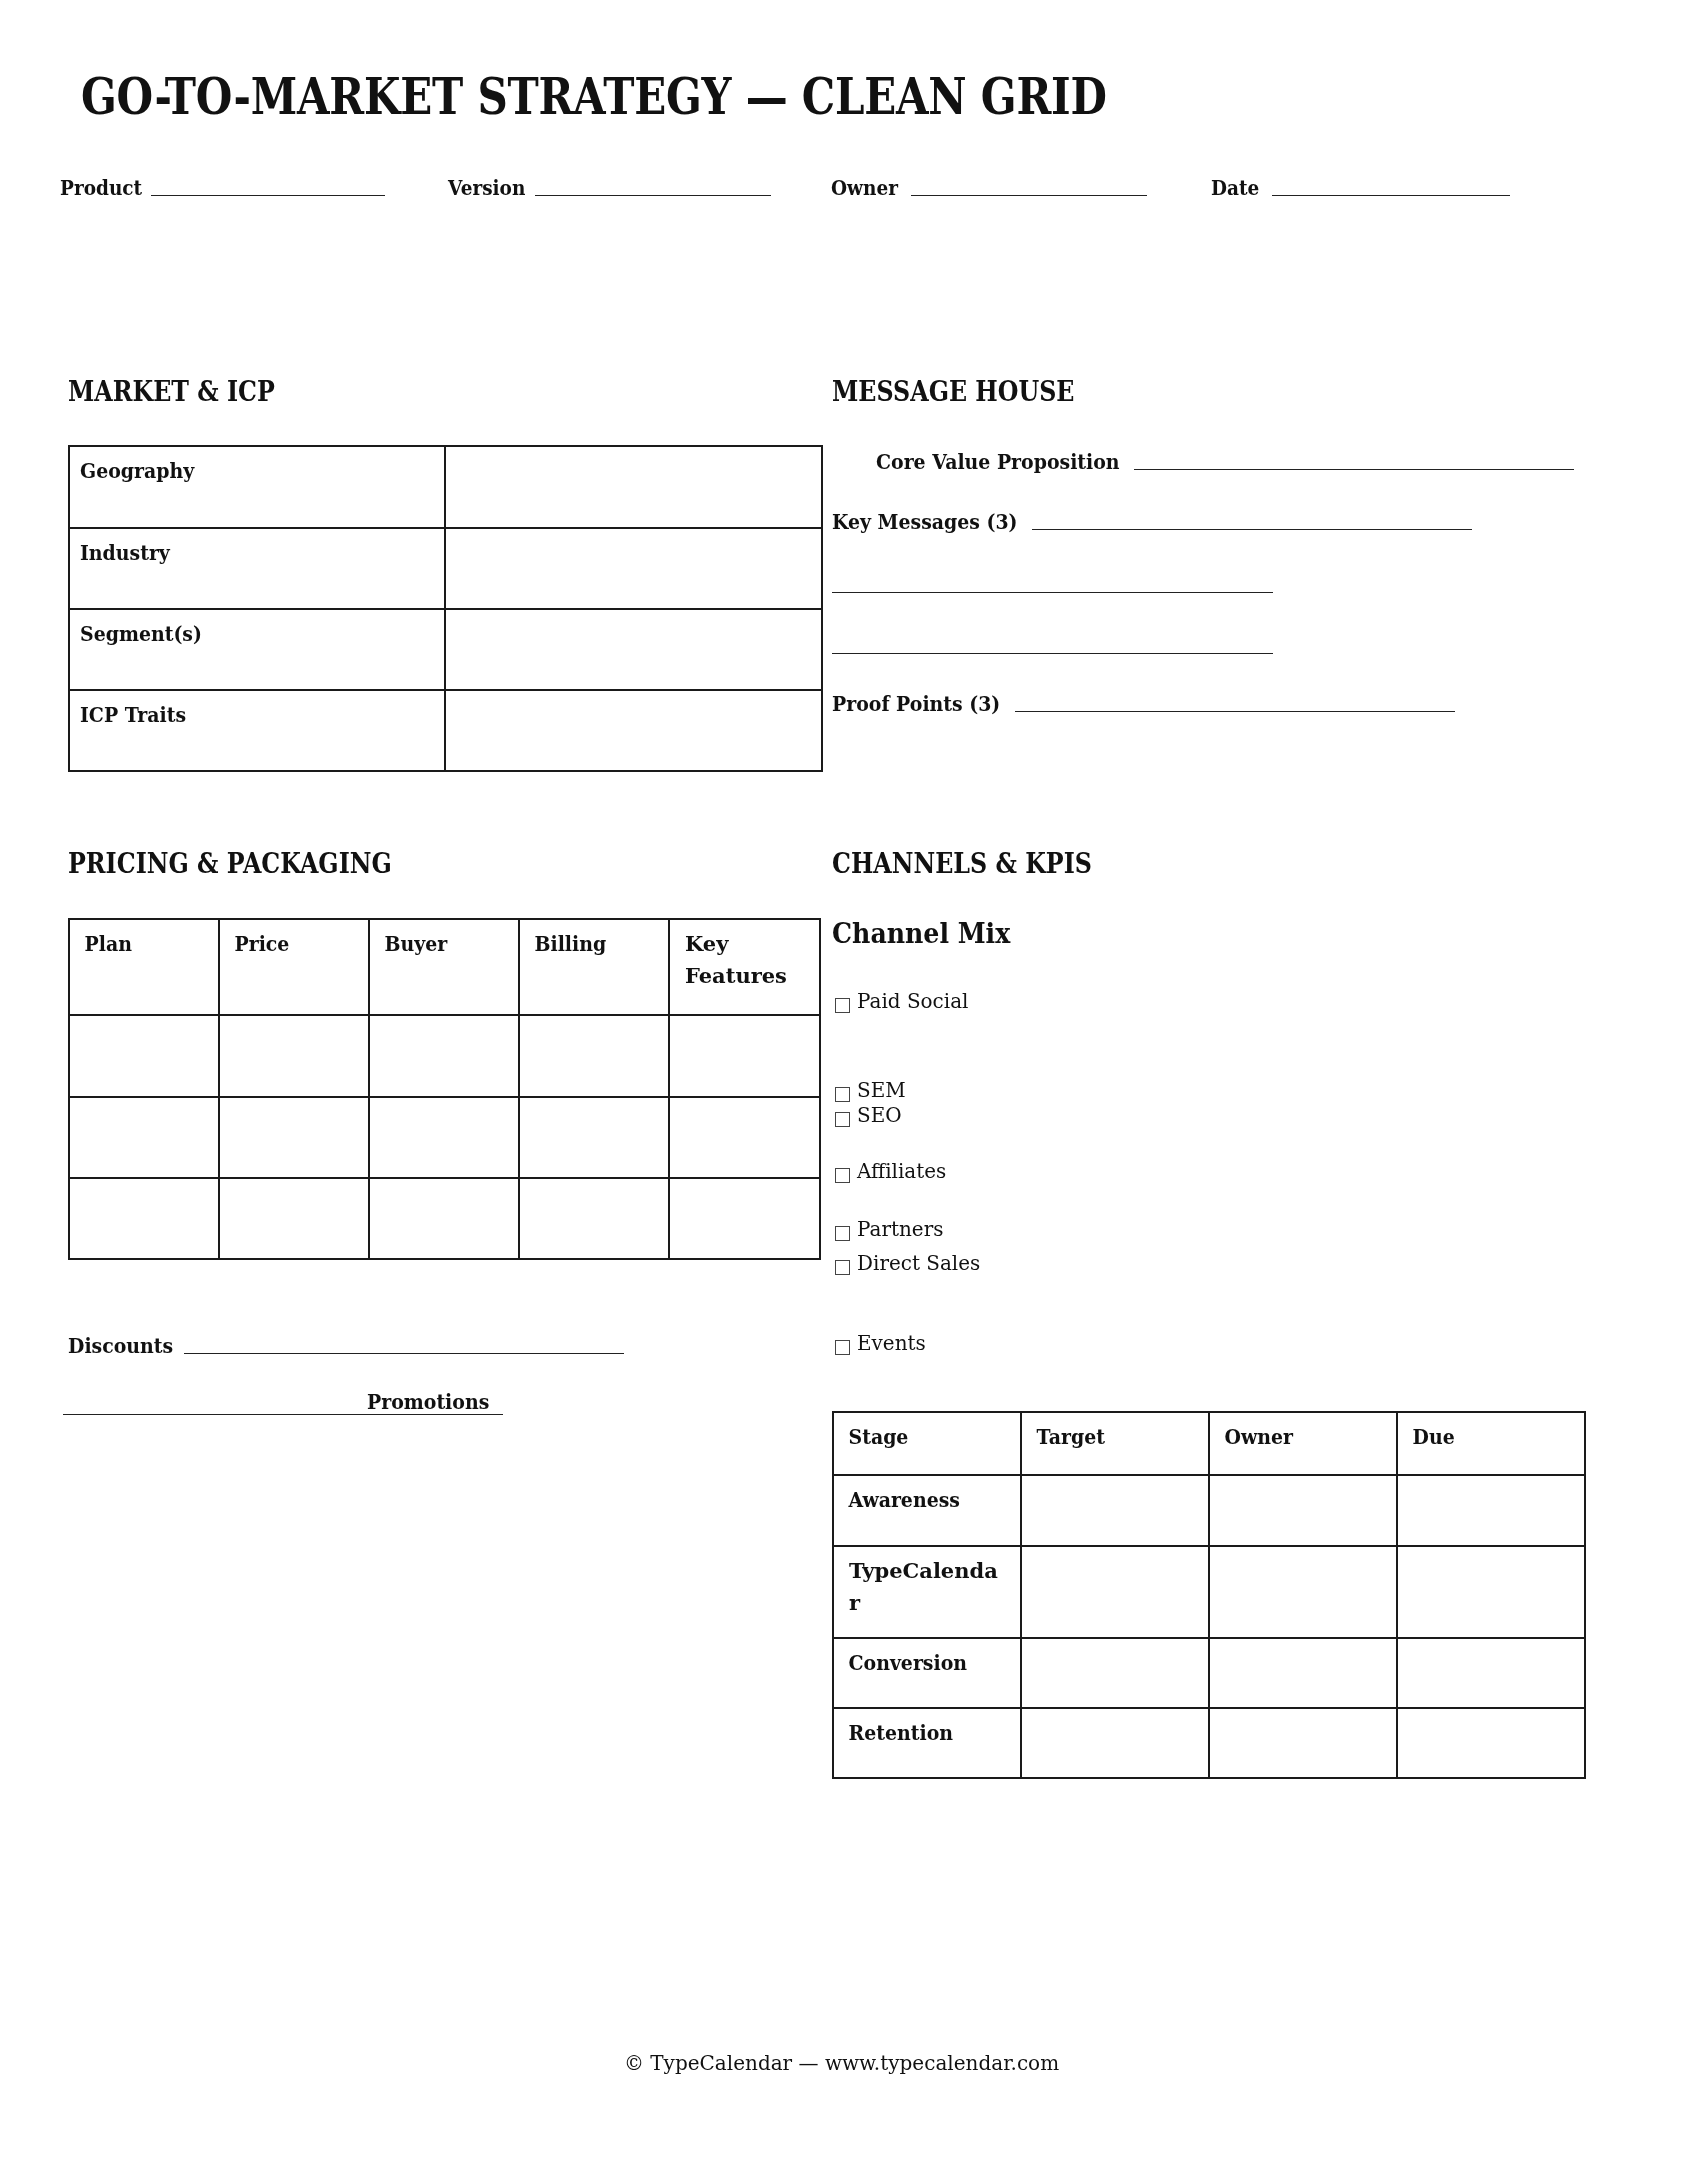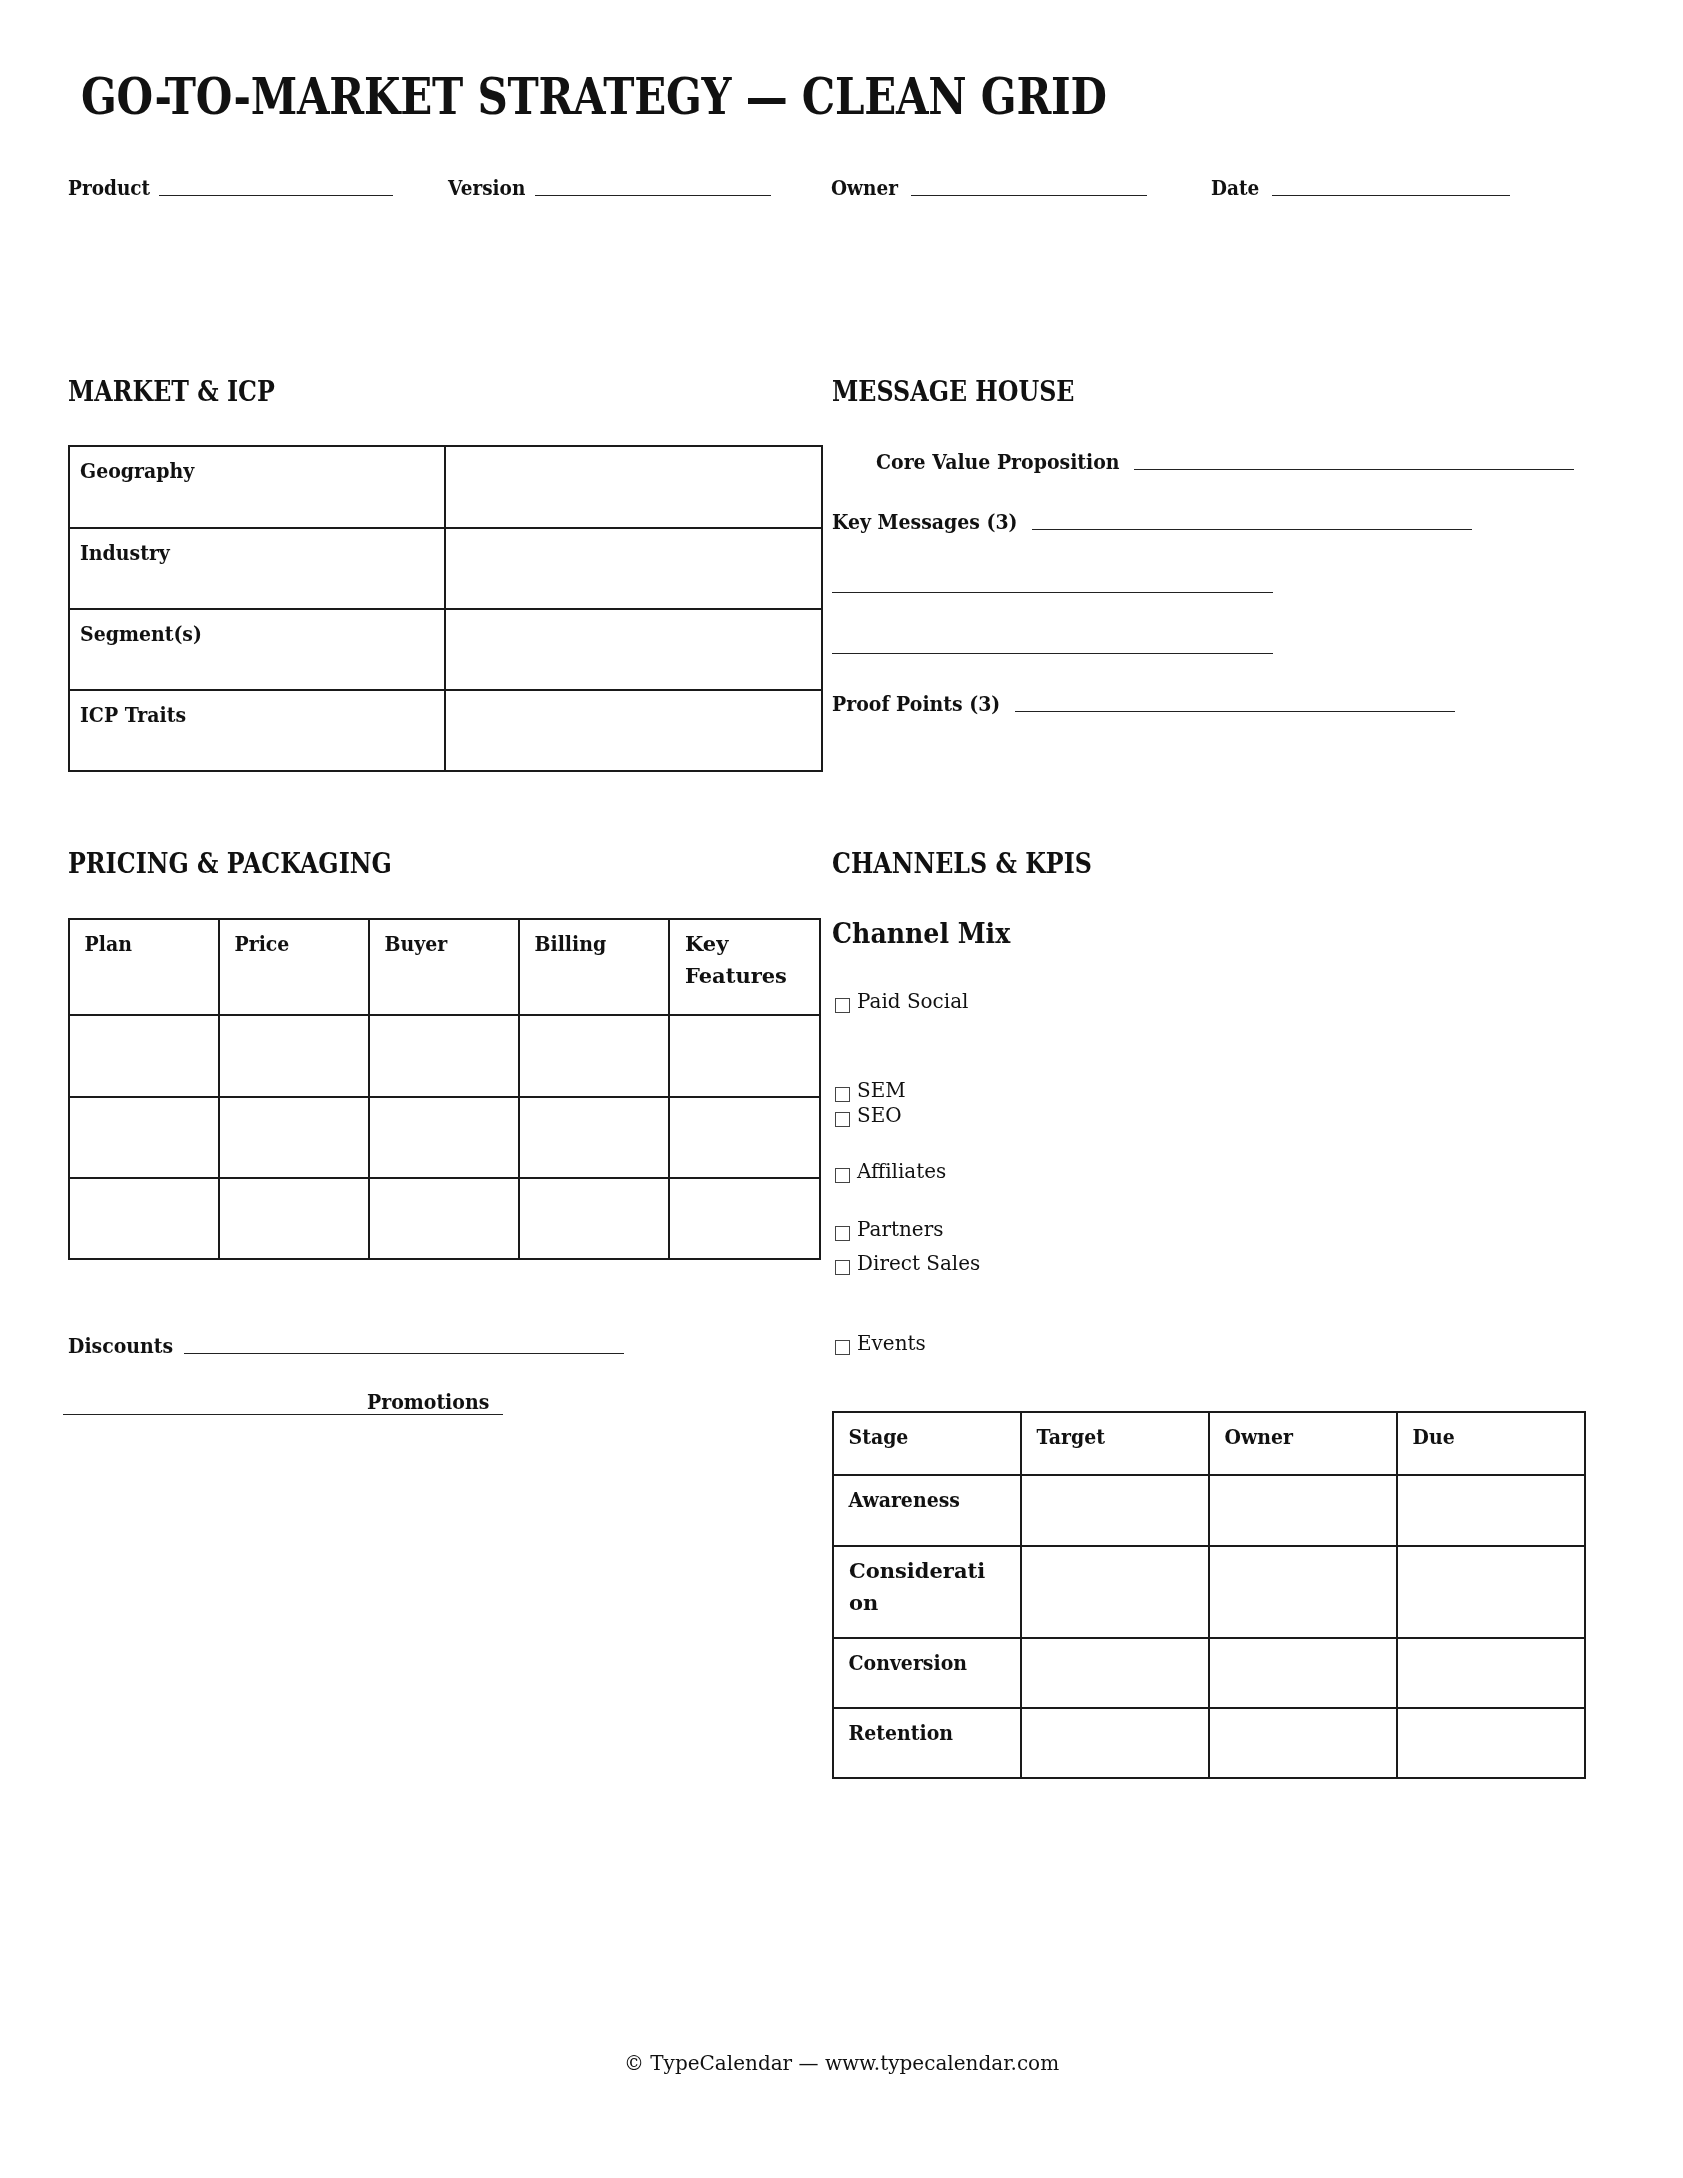--- a/index.html
+++ b/index.html
@@ -25,21 +25,21 @@
   .check-box { width:15px; height:15px; border:1.3px solid #444; box-sizing:border-box; margin-right:7px; margin-top:2px; }
   .check-label { font-size:21px; transform:scaleX(0.95); transform-origin:left center; display:inline-block; }
   .subhead { font-size:28px; font-weight:bold; white-space:nowrap; transform:scaleX(0.9); transform-origin:left top; line-height:34px; }
   .footer { left:0; width:1683px; top:2049px; text-align:center; font-size:20px; line-height:28px; }
 </style>
 </head>
 <body>
 
 <div class="abs title">GO-TO-MARKET STRATEGY — CLEAN GRID</div>
 
-<div class="abs meta-field" style="left:68px;align-items:flex-end;">
+<div class="abs meta-field" style="left:60px;align-items:flex-end;">
   <span class="meta-label">Product</span>
   <span class="meta-line" style="width:234px;margin-left:-2px;"></span>
 </div>
 <div class="abs meta-field" style="left:448px;">
   <span class="meta-label">Version</span>
   <span class="meta-line" style="width:236px;margin-left:-1px;"></span>
 </div>
 <div class="abs meta-field" style="left:831px;">
   <span class="meta-label">Owner</span>
   <span class="meta-line" style="width:236px;margin-left:4px;"></span>
@@ -194,21 +194,21 @@
     <td><span class="cell-label" style="padding-left:5px">Due</span></td>
   </tr>
   <tr style="height:71px">
     <td><span class="cell-label" style="padding-left:5px">Awareness</span></td>
     <td></td>
     <td></td>
     <td></td>
   </tr>
   <tr style="height:92px">
     <td>
-          <span class="cell-wrap" style="padding-left:5px">Consideration</span>
+          <span class="cell-wrap" style="padding-left:5px">TypeCalendar</span>
         </td>
     <td></td>
     <td></td>
     <td></td>
   </tr>
   <tr style="height:70px">
     <td><span class="cell-label" style="padding-left:5px">Conversion</span></td>
     <td></td>
     <td></td>
     <td></td>

